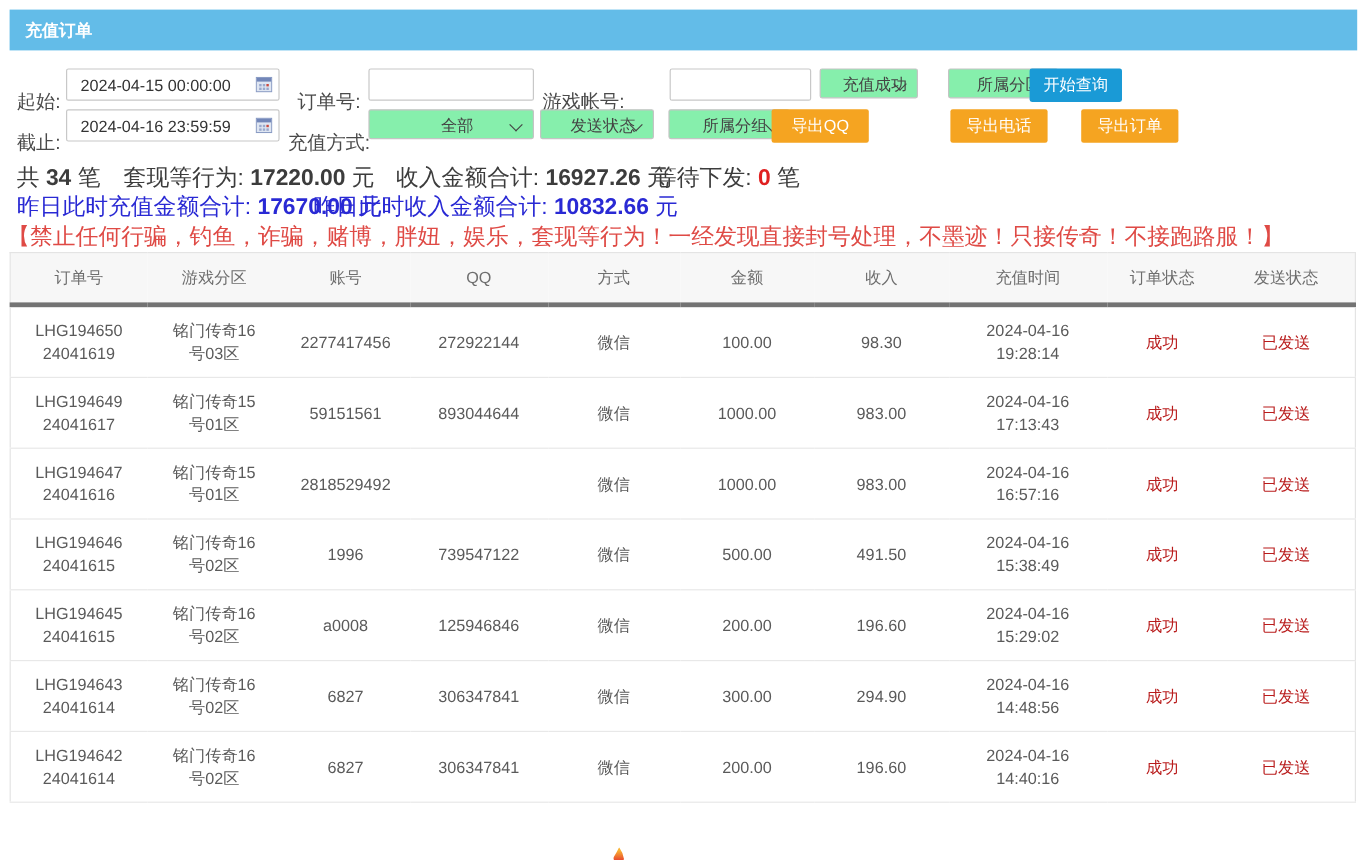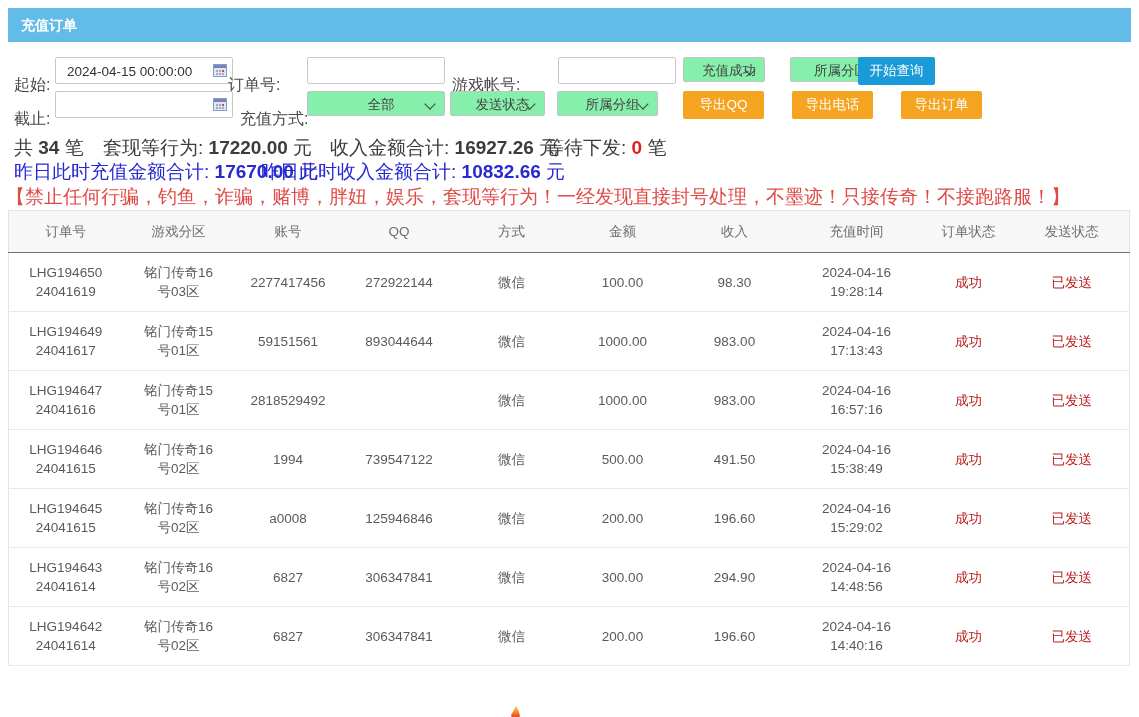--- a/index.html
+++ b/index.html
@@ -34,21 +34,21 @@
   .sline .grp{position:absolute;top:0;white-space:nowrap;}
   .l1{color:#3c3c3c;}
   .l2{color:#2929d4;}
   .l3{color:#df4a45;}
   .red0{color:#e02020;font-weight:bold;}
 
   
   table.orders{position:absolute;left:8px;top:210px;width:1121px;border-collapse:collapse;
     border:1px solid #e4e4e4;font-size:13.5px;color:#5a5a5a;table-layout:fixed;}
   table.orders th{height:41px;background:#f7f7f7;font-weight:normal;color:#6e6e6e;
-    border-bottom:1px solid #737373;text-align:center;padding:0;}
+    border-bottom:4px solid #737373;text-align:center;padding:0;}
   table.orders td{height:58px;border-bottom:1px solid #e8e8e8;text-align:center;vertical-align:middle;
     padding:0;line-height:19px;}
   td.green{color:#b91c1c;}
   .w74{display:inline-block;max-width:74px;word-break:break-all;vertical-align:middle;}
   .w72{display:inline-block;max-width:72px;vertical-align:middle;}
   .w84{display:inline-block;max-width:84px;vertical-align:middle;}
 
   
   .flame{position:absolute;left:511px;top:706px;width:9px;height:14px;
     background:linear-gradient(#f9b233 20%,#e8442e 80%);
@@ -69,38 +69,39 @@
         <rect x="0.5" y="0.5" width="13" height="12" fill="#dfe6f2" stroke="#8a9cc4"></rect>
         <rect x="1" y="1" width="12" height="3" fill="#7286b8"></rect>
         <rect x="3" y="6" width="2" height="2" fill="#9aa9cc"></rect>
           <rect x="6" y="6" width="2" height="2" fill="#9aa9cc"></rect>
           <rect x="9" y="6" width="2" height="2" fill="#c94a3f"></rect>
         <rect x="3" y="9" width="2" height="2" fill="#9aa9cc"></rect>
           <rect x="6" y="9" width="2" height="2" fill="#9aa9cc"></rect>
           <rect x="9" y="9" width="2" height="2" fill="#9aa9cc"></rect>
       </svg>
     </div>
-    <span class="lbl" style="left:228px">订单号:</span>
+    <span class="lbl" style="left:248px">订单号:</span>
     <input class="txt" style="left: 307px; width: 138px;" value="">
     <span class="lbl" style="left:452px">游戏帐号:</span>
     <input class="txt" style="left: 558px; width: 118px;" value="">
     <div class="sel" style="left:683px;width:82px">
       <span>充值成功</span>
       <span class="chev"></span>
     </div>
     <div class="sel" style="left:790px;width:92px">
       <span>所属分区</span>
       <span class="chev"></span>
     </div>
     <button class="btn btn-blue" style="left:858px;width:77px">开始查询</button>
   </div>
 
   <div class="frow" style="top:91px">
     <span class="lbl" style="left:14px">截止:</span>
     <div class="datewrap" style="left:55px">
+      <input value="2024-04-16 23:59:59" style="">
       <svg class="calicon" viewBox="0 0 14 13">
         <rect x="0.5" y="0.5" width="13" height="12" fill="#dfe6f2" stroke="#8a9cc4"></rect>
         <rect x="1" y="1" width="12" height="3" fill="#7286b8"></rect>
         <rect x="3" y="6" width="2" height="2" fill="#9aa9cc"></rect>
           <rect x="6" y="6" width="2" height="2" fill="#9aa9cc"></rect>
           <rect x="9" y="6" width="2" height="2" fill="#c94a3f"></rect>
         <rect x="3" y="9" width="2" height="2" fill="#9aa9cc"></rect>
           <rect x="6" y="9" width="2" height="2" fill="#9aa9cc"></rect>
           <rect x="9" y="9" width="2" height="2" fill="#9aa9cc"></rect>
       </svg>
@@ -111,21 +112,21 @@
       <span class="chev"></span>
     </div>
     <div class="sel" style="left:450px;width:95px">
       <span>发送状态</span>
       <span class="chev"></span>
     </div>
     <div class="sel" style="left:557px;width:101px">
       <span>所属分组</span>
       <span class="chev"></span>
     </div>
-    <button class="btn btn-orange" style="left:683px;width:81px">导出QQ</button>
+    <button class="btn btn-orange" style="left:643px;width:81px">导出QQ</button>
     <button class="btn btn-orange" style="left:792px;width:81px">导出电话</button>
     <button class="btn btn-orange" style="left:901px;width:81px">导出订单</button>
   </div>
 
   <div class="sline l1" style="top:135px">
     <span class="grp" style="left:14px">
       <span>共</span>&nbsp;<b>34</b>&nbsp;<span>笔</span>
     </span>
     <span class="grp" style="left:103px">
       <span>套现等行为:</span> <b>17220.00</b> <span>元</span>
@@ -209,21 +210,21 @@
           <td>微信</td>
           <td>1000.00</td>
           <td>983.00</td>
           <td><span class="w84">2024-04-16 16:57:16</span></td>
           <td class="green">成功</td>
           <td class="green">已发送</td>
         </tr>
         <tr>
           <td><span class="w74" style="word-break: break-all;">LHG19464624041615</span></td>
           <td><span class="w72">铭门传奇16号02区</span></td>
-          <td>1994</td>
+          <td>1996</td>
           <td>739547122</td>
           <td>微信</td>
           <td>500.00</td>
           <td>491.50</td>
           <td><span class="w84">2024-04-16 15:38:49</span></td>
           <td class="green">成功</td>
           <td class="green">已发送</td>
         </tr>
         <tr>
           <td><span class="w74" style="word-break: break-all;">LHG19464524041615</span></td>

